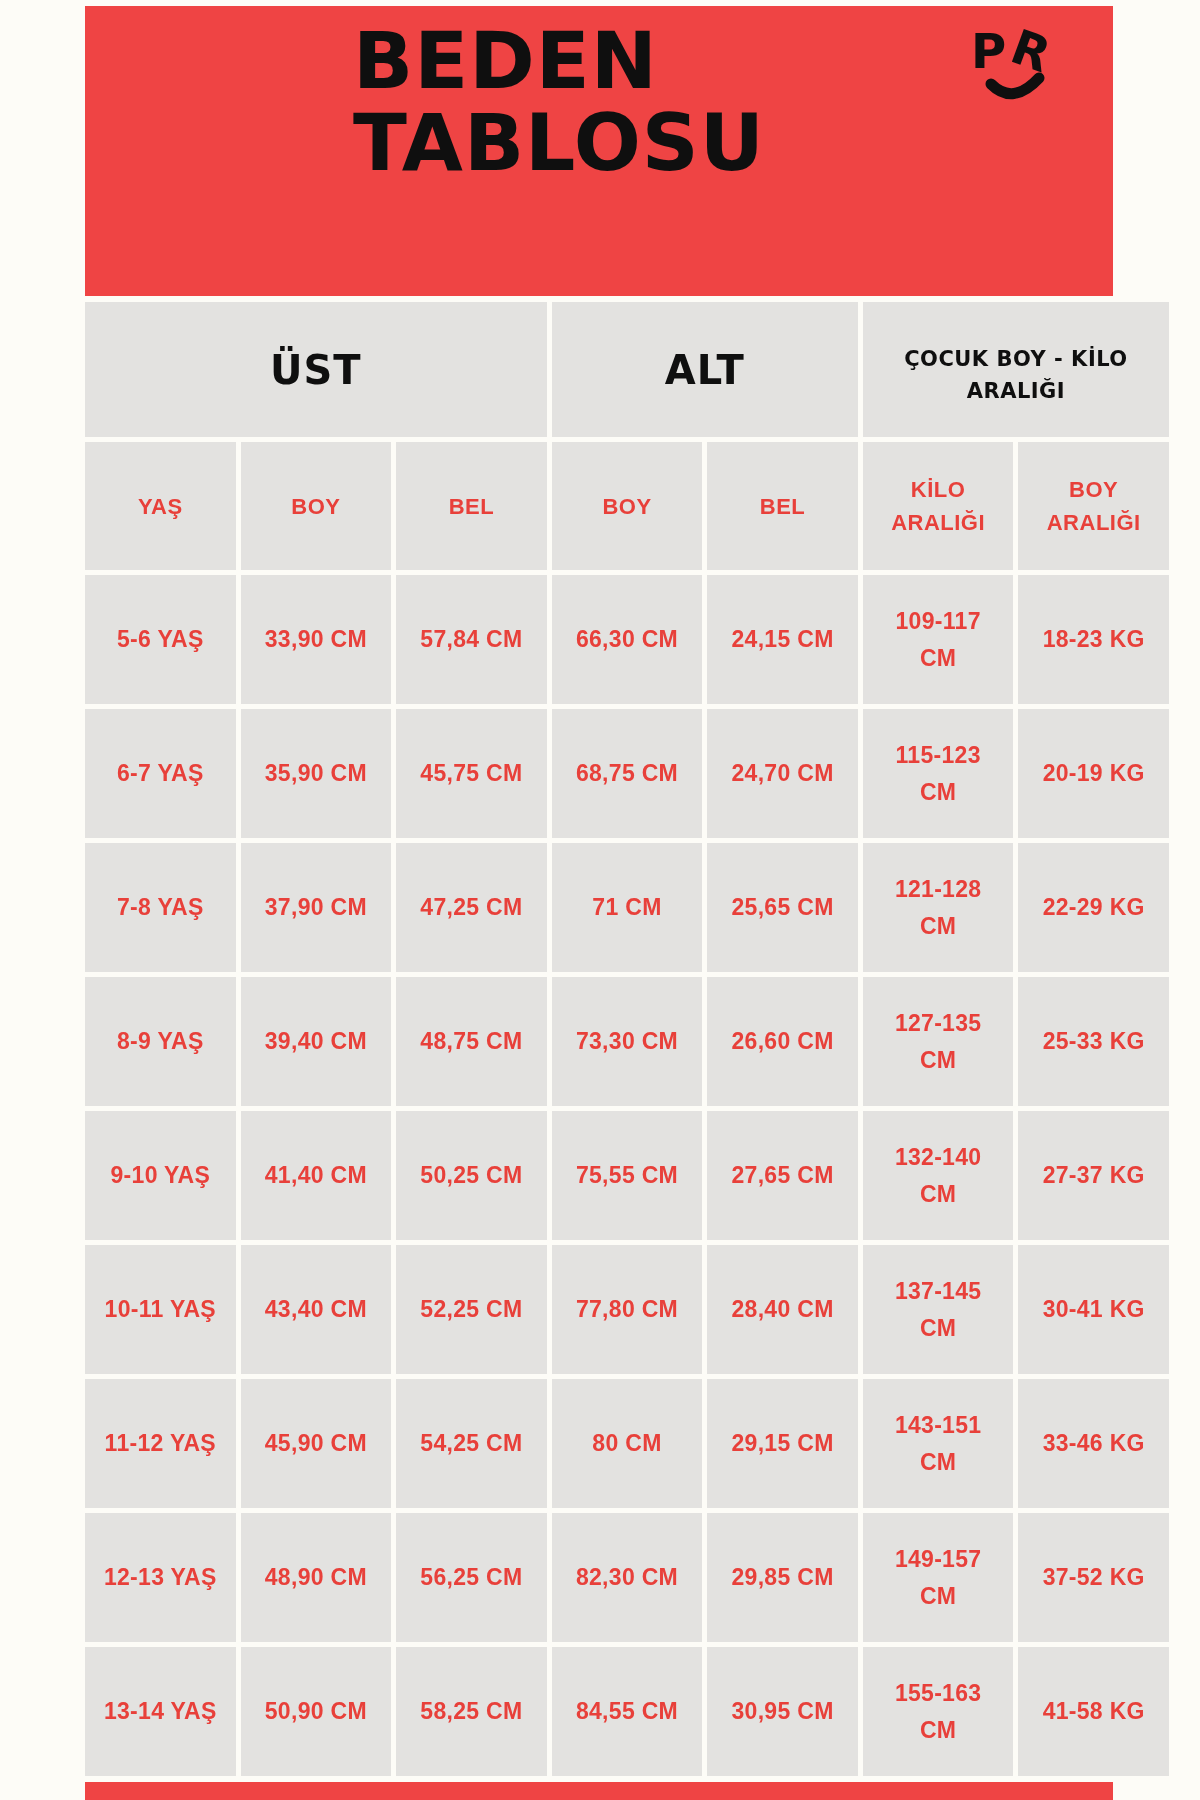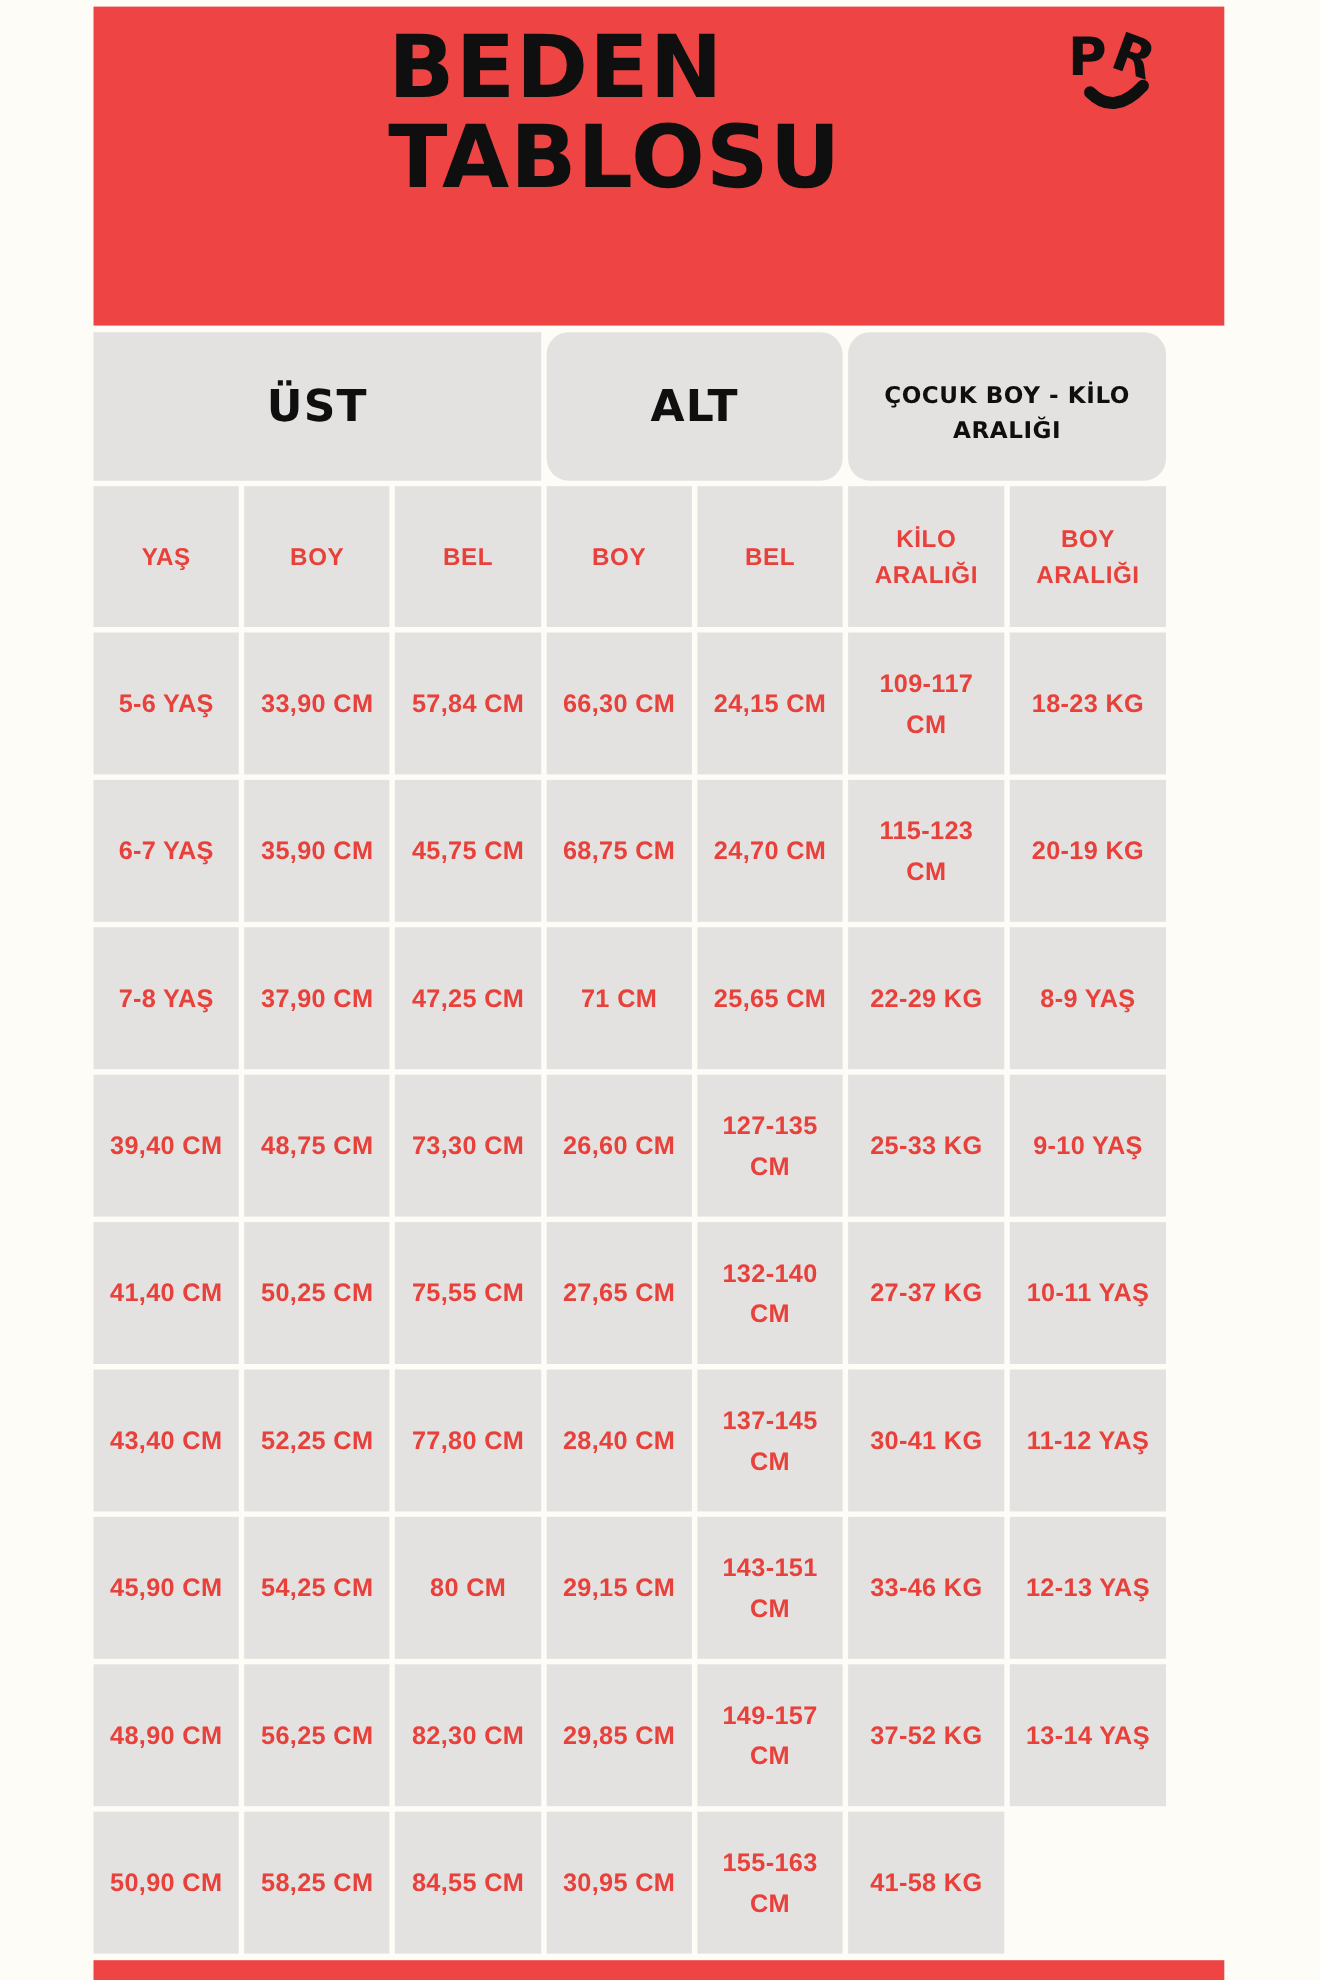--- a/index.html
+++ b/index.html
@@ -20,33 +20,33 @@
     font-weight:800;
     font-size:79px;
     line-height:1.04;
     letter-spacing:1px;
     color:#0f0f0f;
   }
   .logo{position:absolute;top:16px;right:52px;width:96px;height:92px;}
 
   
   .size-table{
-    position:absolute;left:85px;top:302px;width:975px;
+    position:absolute;left:85px;top:302px;width:1084px;
     display:grid;
     grid-template-columns:repeat(7,1fr);
     grid-template-rows:135px 128px repeat(9,129px);
     gap:5px;
   }
   .cell{
     background:#e3e2e0;
     display:flex;align-items:center;justify-content:center;
     text-align:center;
   }
   .span3{grid-column:span 3;}
-  .span2{grid-column:span 2;border-radius:20px;}
+  .span2{grid-column:span 2;}
   .group-label{
     font-family:"DejaVu Sans", sans-serif;
     font-weight:800;font-size:40px;color:#0f0f0f;letter-spacing:1px;
   }
   .group-label-small{
     font-family:"DejaVu Sans", sans-serif;
     font-weight:800;font-size:21px;color:#0f0f0f;letter-spacing:.5px;
     line-height:1.5;padding:0 10px;margin-top:12px;
   }
   .col-head{
@@ -124,20 +124,21 @@
   <div class="cell val">68,75 CM</div>
   <div class="cell val">24,70 CM</div>
   <div class="cell val">115-123 CM</div>
   <div class="cell val">20-19 KG</div>
 
   <div class="cell val">7-8 YAŞ</div>
   <div class="cell val">37,90 CM</div>
   <div class="cell val">47,25 CM</div>
   <div class="cell val">71 CM</div>
   <div class="cell val">25,65 CM</div>
+  <div class="cell val">121-128 CM</div>
   <div class="cell val">22-29 KG</div>
 
   <div class="cell val">8-9 YAŞ</div>
   <div class="cell val">39,40 CM</div>
   <div class="cell val">48,75 CM</div>
   <div class="cell val">73,30 CM</div>
   <div class="cell val">26,60 CM</div>
   <div class="cell val">127-135 CM</div>
   <div class="cell val">25-33 KG</div>
 

